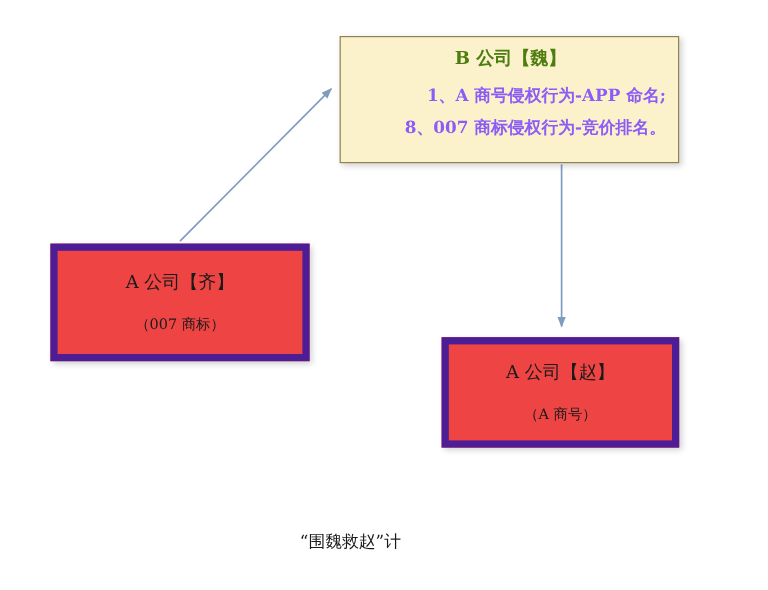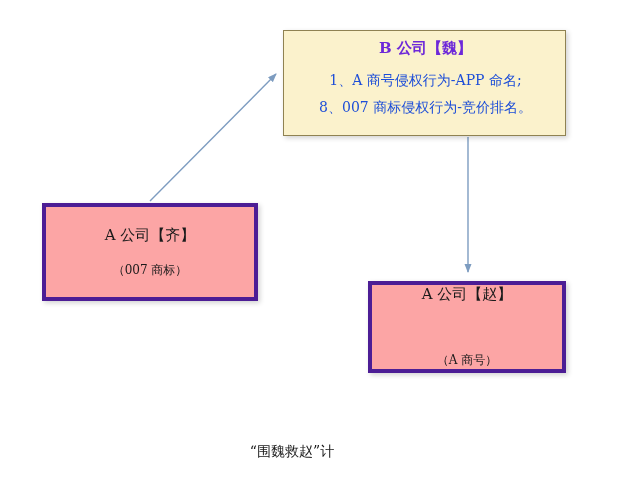--- a/index.html
+++ b/index.html
@@ -34,43 +34,43 @@
     width: 283px; height: 106px;
     background: #fbf2cc;
     border: 1px solid #8f8252;
     padding: 8px 10px 6px 12px;
     align-items: stretch;
   }
   .box-b .box-title {
     text-align: center;
     font-weight: bold;
     font-size: 15px;
-    color: #6d28d9;
+    color: #4d7c0f;
     margin-bottom: 9px;
   }
   .box-b .box-line {
     font-size: 14px;
-    font-weight: normal;
-    color: #1d4ed8;
+    font-weight: bold;
+    color: #8b5cf6;
     line-height: 1.95;
-    text-align: center;
+    text-align: right;
     white-space: nowrap;
   }
   .box-blue {
-    background: #fca5a5;
-    border: 4px solid #4c1d95;
+    background: #ef4444;
+    border: 6px solid #4c1d95;
     justify-content: center;
   }
   .box-a-qi {
     left: 42px; top: 203px;
     width: 216px; height: 98px;
   }
   .box-a-zhao {
     left: 368px; top: 281px;
-    width: 198px; height: 92px; justify-content: space-between;
+    width: 198px; height: 92px;
   }
   .box-blue .box-title {
     font-size: 15px;
     color: #1a1a1a;
     margin-bottom: 17px;
   }
   .box-blue .box-subtitle {
     font-size: 12px;
     color: #1a1a1a;
   }

